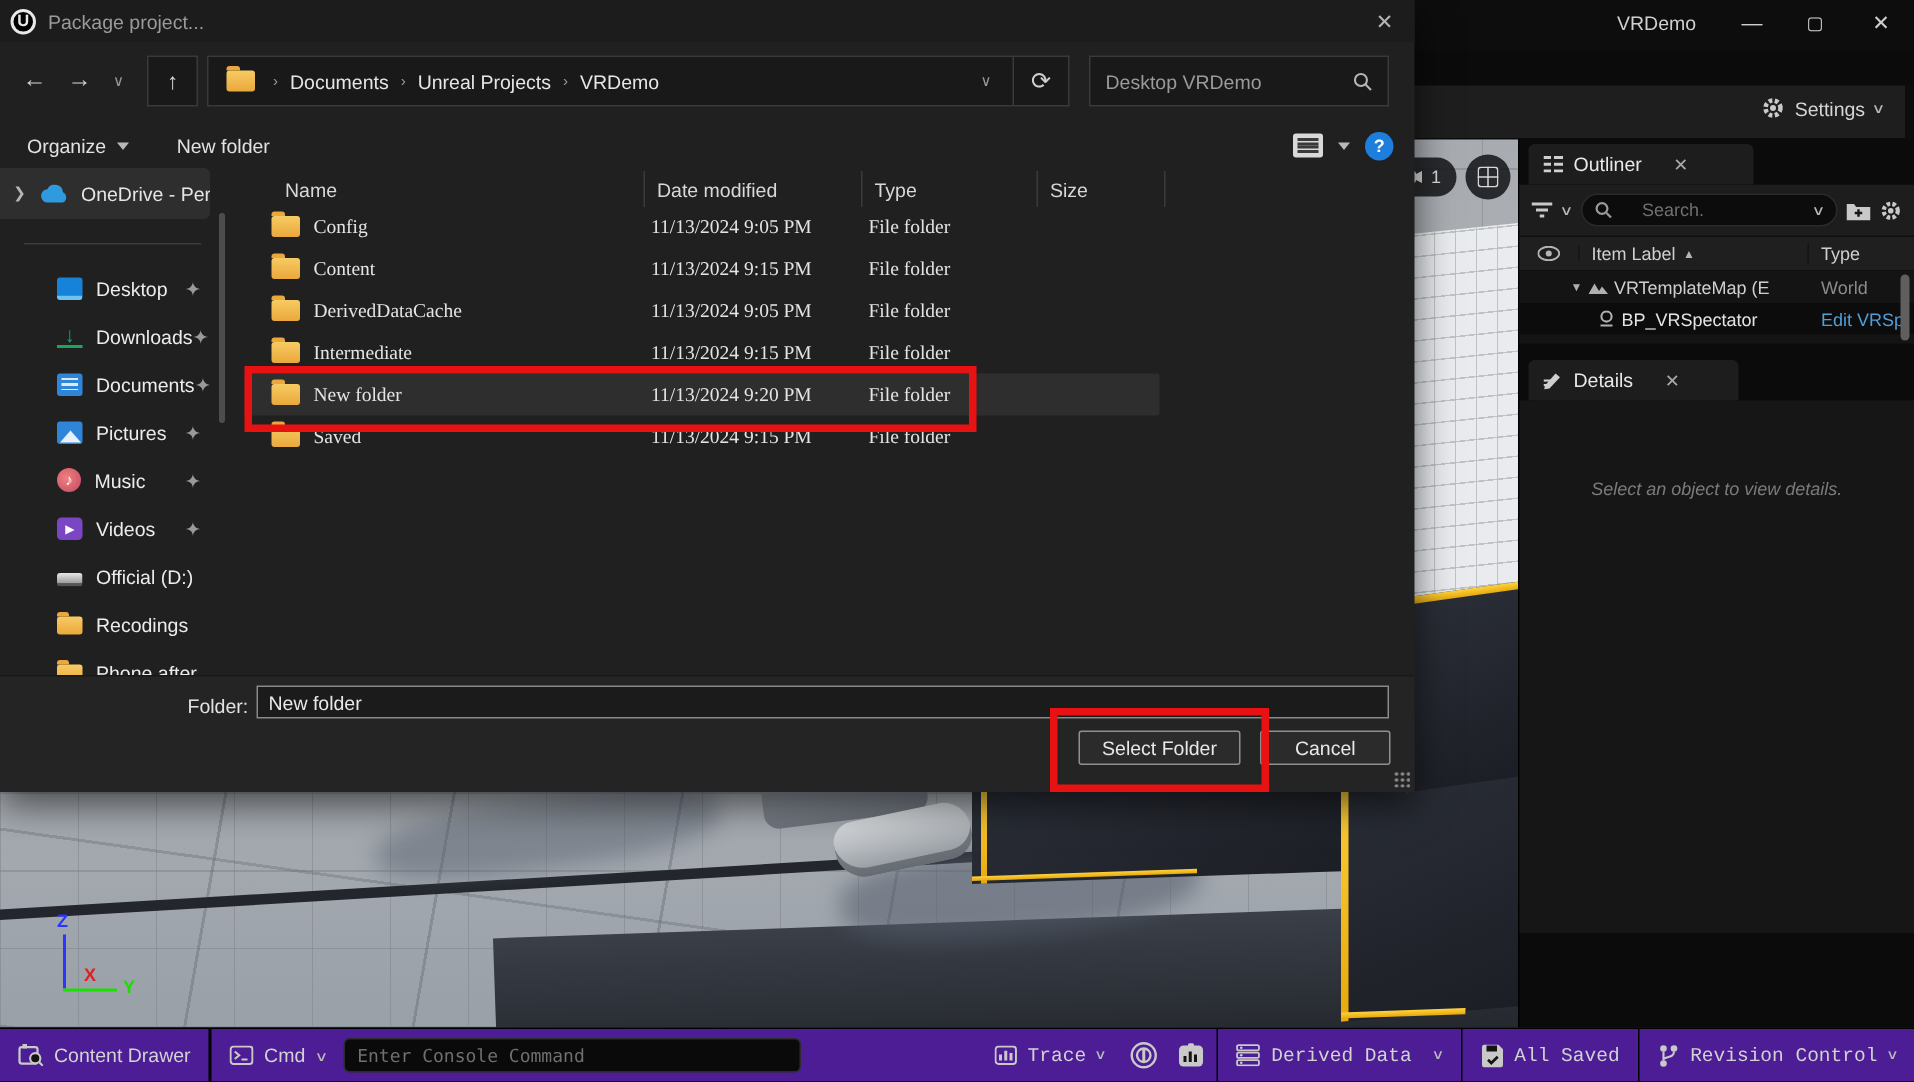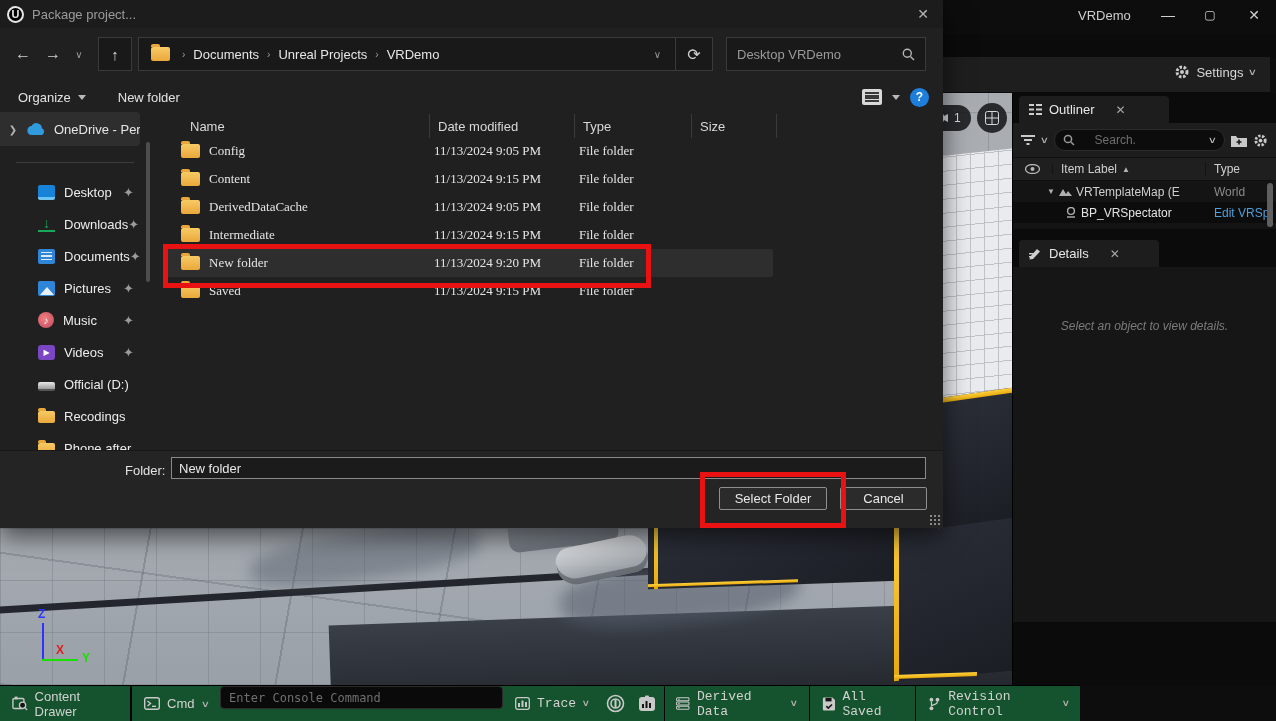--- a/index.html
+++ b/index.html
@@ -67,21 +67,21 @@
   .ol-row.selected { background:#0c0c0c; }
   .ol-row .lbl { flex:1; display:flex; align-items:center; gap:4px; overflow:hidden; white-space:nowrap; }
   .ol-row .typ { width:70px; padding-left:8px; color:#8a8a8a; overflow:hidden; white-space:nowrap; }
   .link { color:#4f9fdb; border-bottom:1px dotted #4f9fdb; }
   .ol-footer { background:#232323; height:26px; display:flex; align-items:center; padding-left:10px; font-size:12px; color:#cfcfcf; border-top:1px solid #0d0d0d; }
   .ol-scroll { position:absolute; right:3px; top:100px; width:6px; height:46px; background:#5f5f5f; border-radius:3px; }
   .details-body { background:#161616; height:355px; position:relative; }
   .details-empty { position:absolute; left:0; right:0; top:52px; text-align:center; font-style:italic; color:#7b7b7b; font-size:12px; }
 
   
-  .statusbar { left:0; top:685px; width:1080px; height:36px; background:#14532d; border-top:1px solid #000; display:flex; font-size:13px; color:#d2d2d2; }
+  .statusbar { left:0; top:685px; width:1276px; height:36px; background:#4c1d95; border-top:1px solid #000; display:flex; align-items:center; font-size:13px; color:#d2d2d2; }
   .sb-item { display:flex; align-items:center; gap:7px; padding:0 12px; height:100%; }
   .sb-sep { width:1px; height:100%; background:#000; }
   .console-input { width:305px; height:23px; background:#0a0a0a; border:1px solid #2c2c2c; border-radius:4px; color:#6f6f6f; font-family:"DejaVu Sans Mono", monospace; font-size:12px; padding:0 8px; }
   .console-input::placeholder { color:#6f6f6f; }
   .sb-right { margin-left:auto; display:flex; align-items:center; height:100%;font-family:Liberation Mono, monospace; }
 
   
   .dialog { left:0; top:0; width:943px; height:528px; background:#202020; box-shadow:0 8px 24px rgba(0,0,0,.6); }
   .dlg-titlebar { position:absolute; left:0; top:0; width:100%; height:28px; background:#1c1c1c; display:flex; align-items:center; }
   .dlg-logo { width:17px; height:17px; border-radius:50%; background:#000; border:2px solid #e8e8e8; color:#e8e8e8; font-size:11px; font-weight:bold; display:flex; align-items:center; justify-content:center; margin:0 8px 0 7px; }

